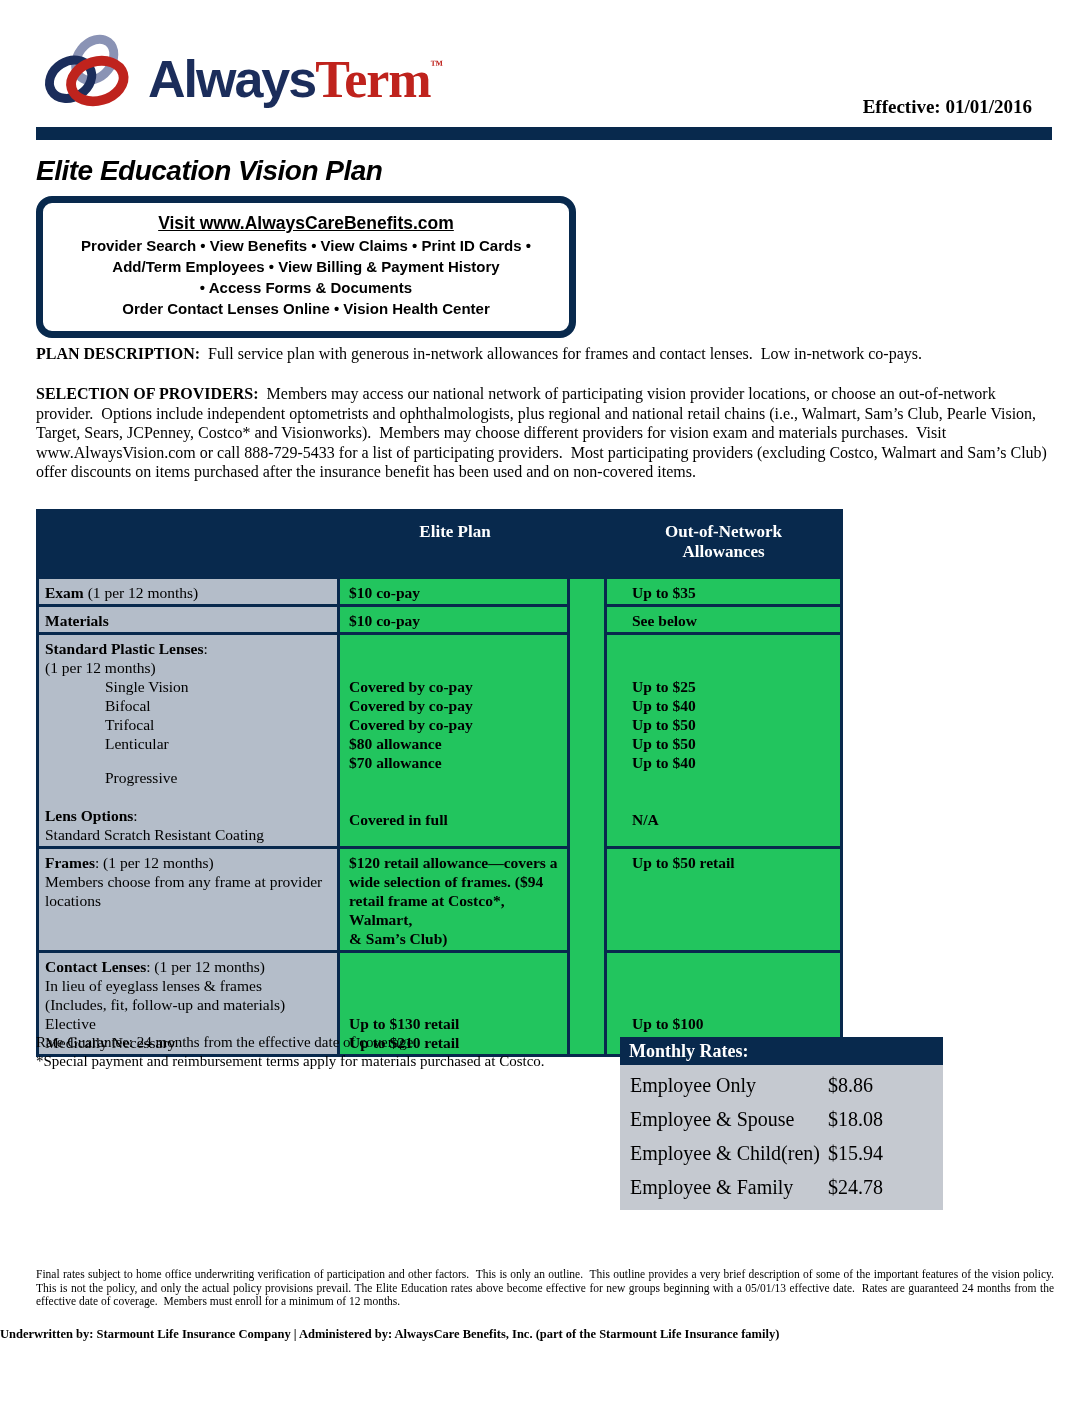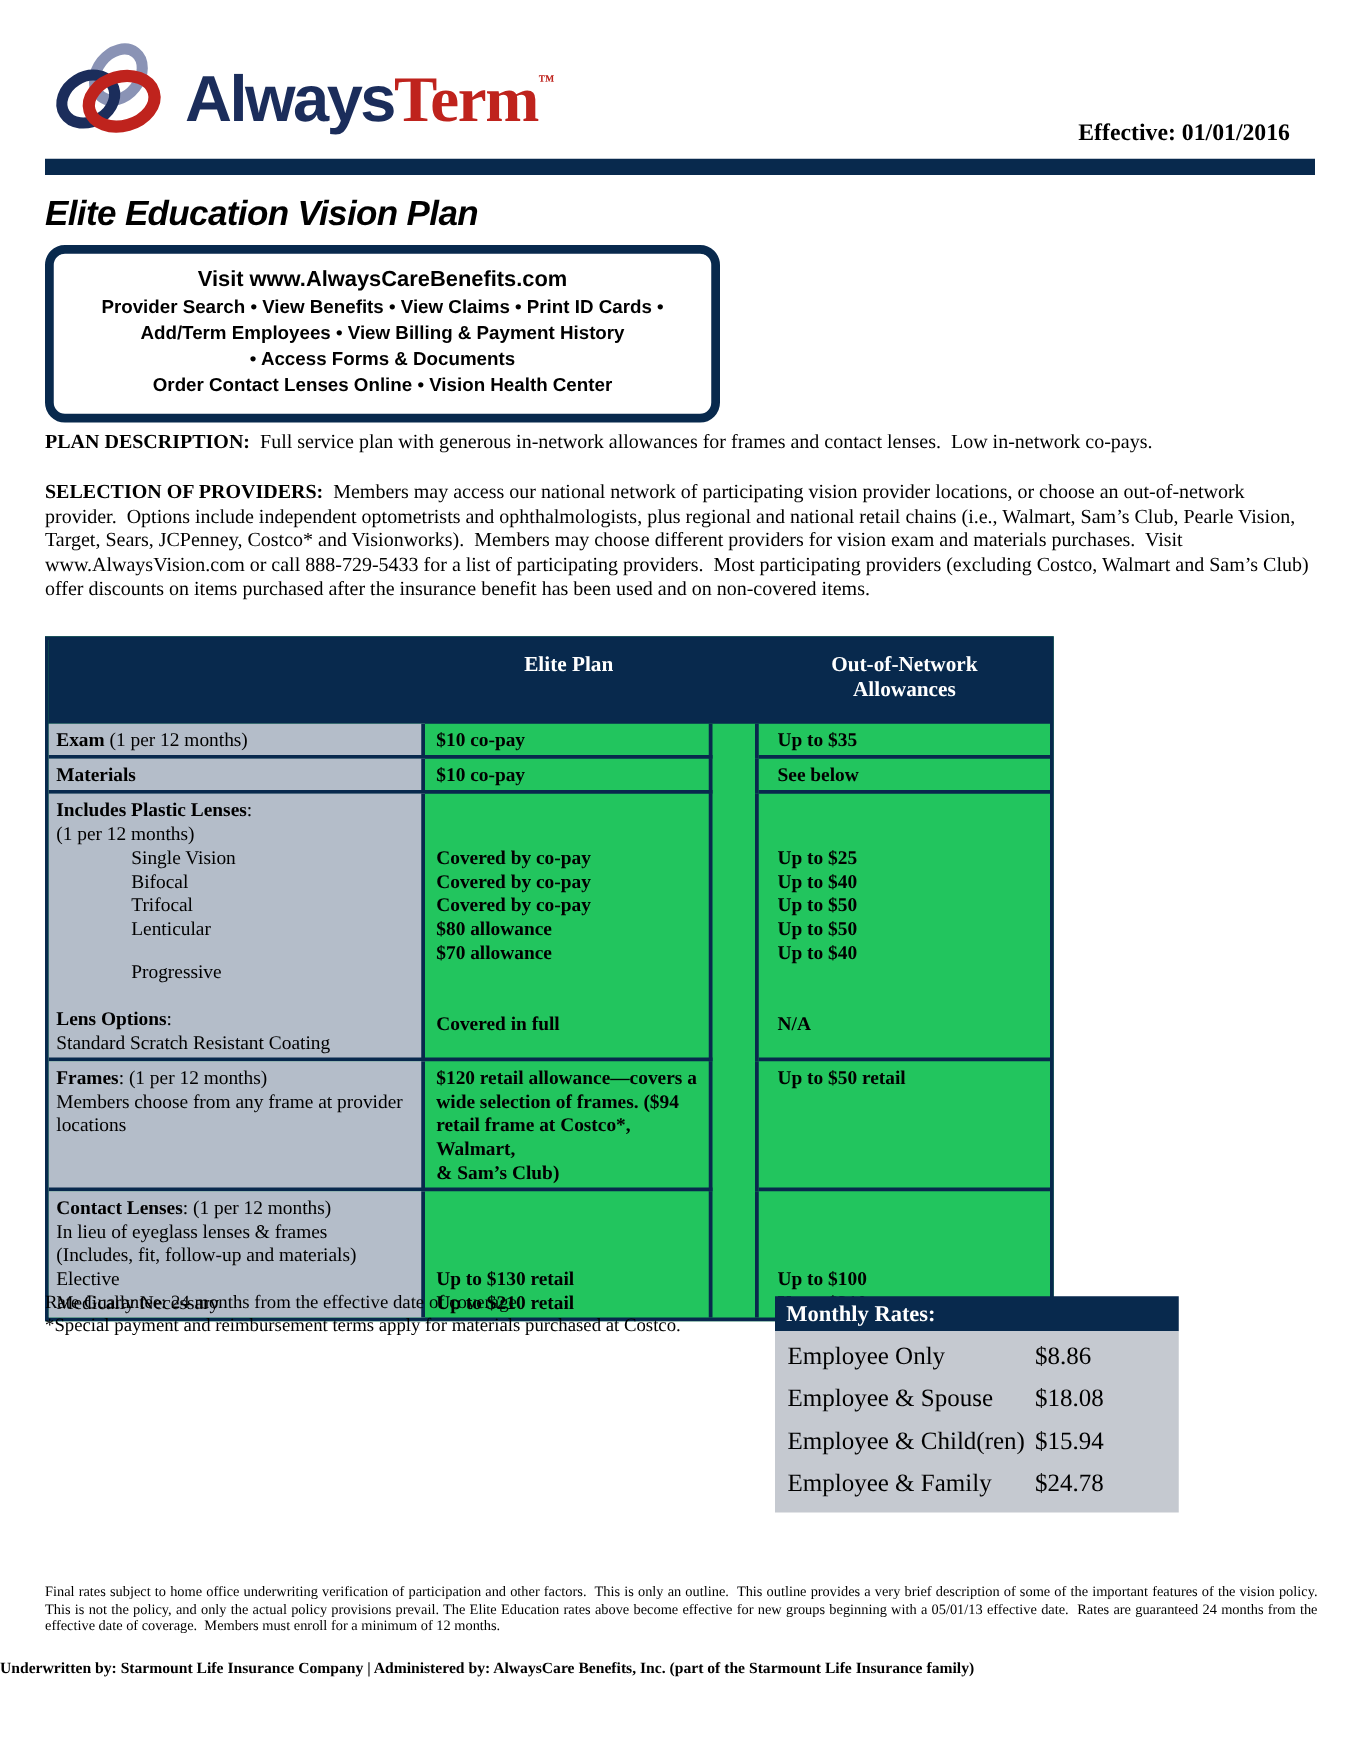--- a/index.html
+++ b/index.html
@@ -20,38 +20,38 @@
   .logo-text{font-family:"Liberation Sans",sans-serif;font-weight:bold;font-size:52px;letter-spacing:-2px;color:var(--logo-navy);line-height:82px}
   .logo-care{font-family:"Liberation Serif",serif;font-weight:bold;letter-spacing:-1px;color:var(--red)}
   .logo-tm{font-size:13px;vertical-align:28px;letter-spacing:0;color:var(--red)}
   .effective{position:absolute;right:56px;top:96px;font-weight:bold;font-size:19px}
   .navy-bar{position:absolute;left:36px;right:36px;top:127px;height:13px;background:var(--navy)}
 
   .title{position:absolute;left:36px;top:155px;font-family:"Liberation Sans",sans-serif;font-style:italic;font-weight:bold;font-size:28px;letter-spacing:-.5px}
 
   
   .info-box{position:absolute;left:36px;top:196px;width:540px;border:7px solid var(--navy);border-radius:16px;background:#fff;padding:9px 6px 12px;text-align:center;font-family:"Liberation Sans",sans-serif;font-weight:bold}
-  .info-heading{font-size:17.5px;line-height:22px;margin-bottom:1px}
+  .info-heading{font-size:17.5px;text-decoration:underline;line-height:22px;margin-bottom:1px}
   .info-lines .line{font-size:15px;line-height:21px}
 
   
   .para{position:absolute;left:36px;font-size:16px;line-height:19.5px;white-space:pre-wrap}
   .para b{font-size:16px}
   .p-desc{top:344px;width:990px}
   .p-prov{top:384px;width:1018px}
 
   
   .bt{position:absolute;left:36px;top:509px;width:807px;border:3px solid var(--navy);display:grid;grid-template-columns:301px 230px 37px 233px;background:#22c55e}
   .bt-head{grid-column:1/-1;background:var(--navy);color:#fff;height:67px;display:grid;grid-template-columns:301px 230px 37px 233px;font-weight:bold;font-size:17px;line-height:20px;padding-top:10px;text-align:center}
   .c{padding:4px 6px 2px;font-size:15.5px;line-height:19px}
   .c .line{min-height:19px}
   .lab{background:var(--label-bg);border-right:3px solid var(--navy);border-bottom:3px solid var(--navy)}
   .eli{border-right:3px solid var(--navy);border-bottom:3px solid var(--navy);font-weight:bold;padding-left:9px}
   .gapc{border-right:3px solid var(--navy)}
-  .oon{border-bottom:3px solid var(--navy);font-weight:bold;padding-left:15px}
+  .oon{border-bottom:3px solid var(--navy);font-weight:bold;padding-left:25px}
   .r1{min-height:27px}.r2{min-height:26px}.r3{min-height:192px}.r4{min-height:82px}.r5{min-height:97px}
   .last{border-bottom:none}
 
   
   .rate-g{position:absolute;left:36px;top:1033px;font-size:15px;line-height:19px}
 
   
   .rates{position:absolute;left:620px;top:1037px;width:323px}
   .rates-head{background:var(--navy);color:#fff;font-weight:bold;font-size:18px;height:28px;line-height:28px;padding-left:9px}
   .rates-body{background:var(--rates-bg);padding:3px 0 6px}
@@ -120,21 +120,21 @@
       </div>
     <div class="c eli r2">
         <div class="line">$10 co-pay</div>
       </div>
     <div class="c gapc r2"></div>
     <div class="c oon r2">
         <div class="line">See below</div>
       </div>
 
     <div class="c lab r3">
-        <div class="line"><b>Includes Plastic Lenses</b>:</div>
+        <div class="line"><b>Standard Plastic Lenses</b>:</div>
         <div class="line">(1 per 12 months)</div>
         <div class="line" style="padding-left: 60px;">Single Vision</div>
         <div class="line" style="padding-left: 60px;">Bifocal</div>
         <div class="line" style="padding-left: 60px;">Trifocal</div>
         <div class="line" style="padding-left: 60px;">Lenticular</div>
         <div class="line" style="padding-left: 60px; margin-top: 15px;">Progressive</div>
         <div class="line"></div>
         <div class="line"><b>Lens Options</b>:</div>
         <div class="line">Standard Scratch Resistant Coating</div>
       </div>

